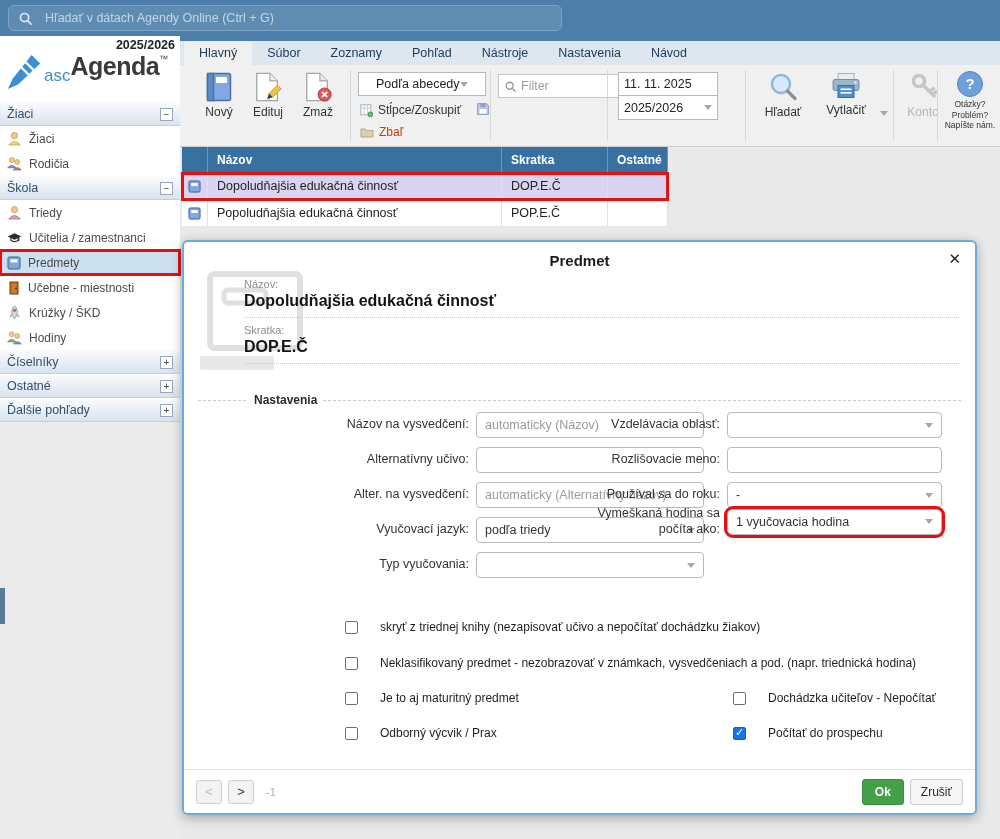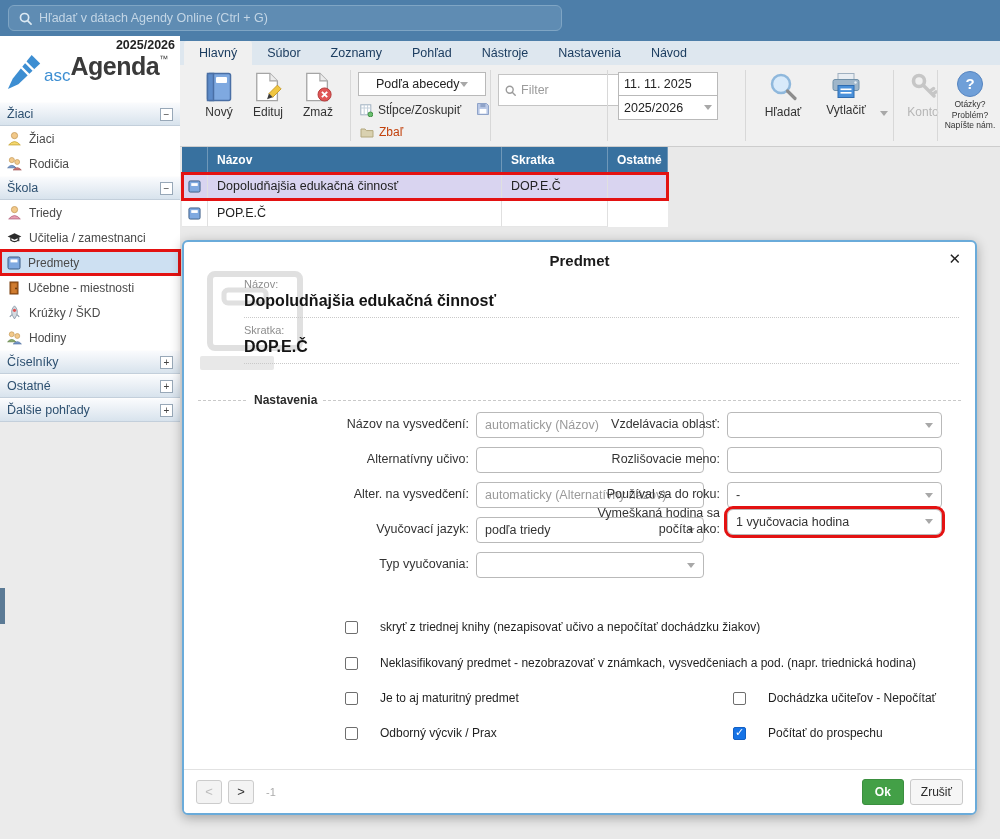--- a/index.html
+++ b/index.html
@@ -5,21 +5,21 @@
   * { box-sizing: border-box; margin: 0; padding: 0; }
   html,body { background:#cfcfcf; }
   body { font-family:"Liberation Sans","DejaVu Sans",sans-serif; }
   .screen { position:relative; width:1000px; height:839px; background:#e9e9e9; overflow:hidden;
             font-size:12px; color:#333; }
 
   
   .topbar { position:absolute; left:0; top:0; width:1000px; height:36px; background:var(--topbar,#4d7ea9); z-index:3; }
   .search-box { position:absolute; left:8px; top:5px; width:554px; height:26px;
     background:#5f8cb3; border:1px solid #7fa5c4; border:1px solid #7fa5c4; border-radius:6px;
-    display:flex; align-items:center; padding:0 10px; gap:7px; }
+    display:flex; align-items:center; padding:0 10px; gap:13px; }
   .search-box input { flex:1; background:transparent; border:none; outline:none;
     color:#e8f1f8; font-size:12.5px; font-family:inherit; }
   .search-box input::placeholder { color:#c3d6e6; }
 
   
   .sidebar { position:absolute; left:0; top:36px; width:180px; height:803px; background:#ebebeb; z-index:2; }
   .side-top { height:66px; background:#fff; position:relative; }
   .side-year { position:absolute; right:5px; top:2px; font-weight:bold; font-size:12.5px; color:#222; }
   .logo-row { position:absolute; left:6px; top:16px; display:flex; align-items:flex-start; }
   .logo-asc { color:#3d8ed2; font-size:17px; margin-top:14px; }
@@ -51,21 +51,21 @@
   .vsep { position:absolute; top:5px; bottom:5px; width:1px; background:#d8d8d8; }
 
   .sort-select { position:absolute; left:178px; top:7px; width:128px; height:24px; background:#fff;
     border:1px solid #b9b9b9; display:flex; align-items:center; padding:0 17px; font-size:12.5px; color:#222; cursor:pointer; }
   .sel-arrow { margin-left:auto; width:0; height:0; border-left:4px solid transparent;
     border-right:4px solid transparent; border-top:5px solid #a8a8a8; }
   .tool-line { position:absolute; left:180px; display:flex; align-items:center; gap:5px; font-size:12px; color:#333; cursor:pointer; }
   .tool-line.dim { color:#c2410c; }
   .floppy { position:absolute; left:296px; top:37px; cursor:pointer; }
 
-  .filter-box { position:absolute; left:318px; top:9px; width:160px; height:32px; background:#fff;
+  .filter-box { position:absolute; left:318px; top:9px; width:160px; height:24px; background:#fff;
     border:1px solid #c4c4c4; display:flex; align-items:center; gap:5px; padding:0 6px; }
   .filter-box input { flex:1; border:none; outline:none; font-size:12.5px; font-family:inherit; color:#333; width:100px; }
   .filter-box input::placeholder { color:#9b9b9b; }
 
   .date-box { position:absolute; left:438px; top:7px; width:100px; }
   .date-val { height:24px; background:#fff; border:1px solid #b9b9b9; line-height:22px; padding:0 5px;
     font-size:12.5px; color:#222; }
   .year-val { height:24px; background:#fff; border:1px solid #b9b9b9; border-top:none; line-height:22px;
     padding:0 5px; font-size:12.5px; color:#222; display:flex; align-items:center; }
 
@@ -388,20 +388,21 @@
         <div>DOP.E.Č</div>
         <div></div>
       </div>
       <div class="trow tbody-row">
         <div class="icon-cell">
           <svg width="13" height="13" viewBox="0 0 14 14">
             <rect x="1" y="1" width="12" height="12" rx="1.5" fill="#7fa9e0" stroke="#3d5d85"></rect>
             <rect x="3.5" y="3.4" width="7" height="3" fill="#fff"></rect>
           </svg>
         </div>
+        <div>Popoludňajšia edukačná činnosť</div>
         <div>POP.E.Č</div>
         <div></div>
       </div>
     </div>
   </div>
 
   <div class="modal">
     <div class="m-title">Predmet</div>
     <div class="m-close">✕</div>
 

